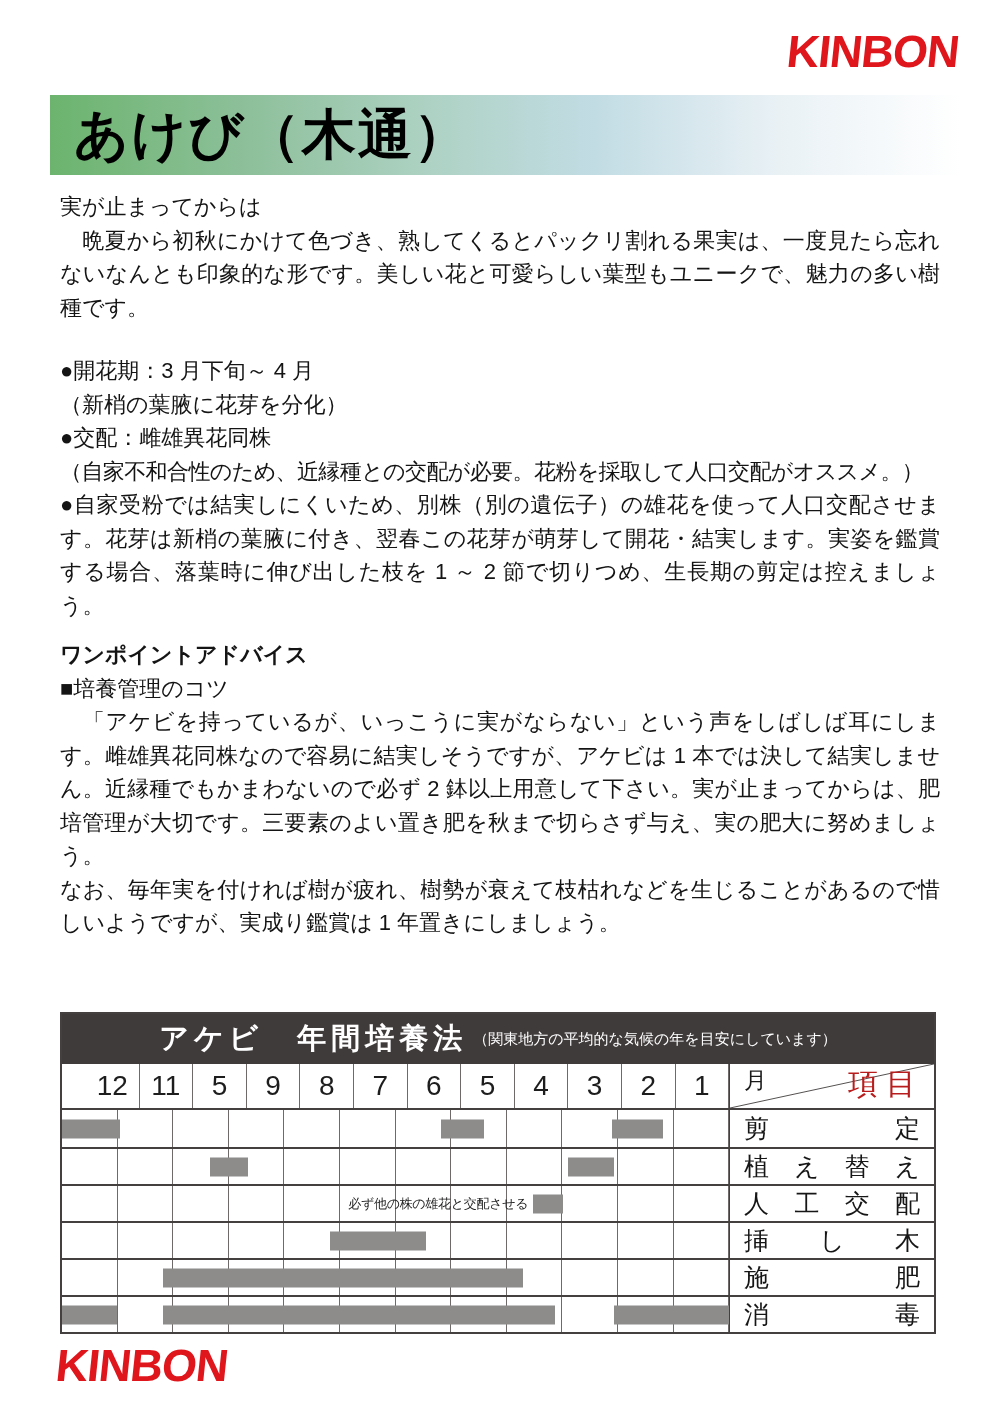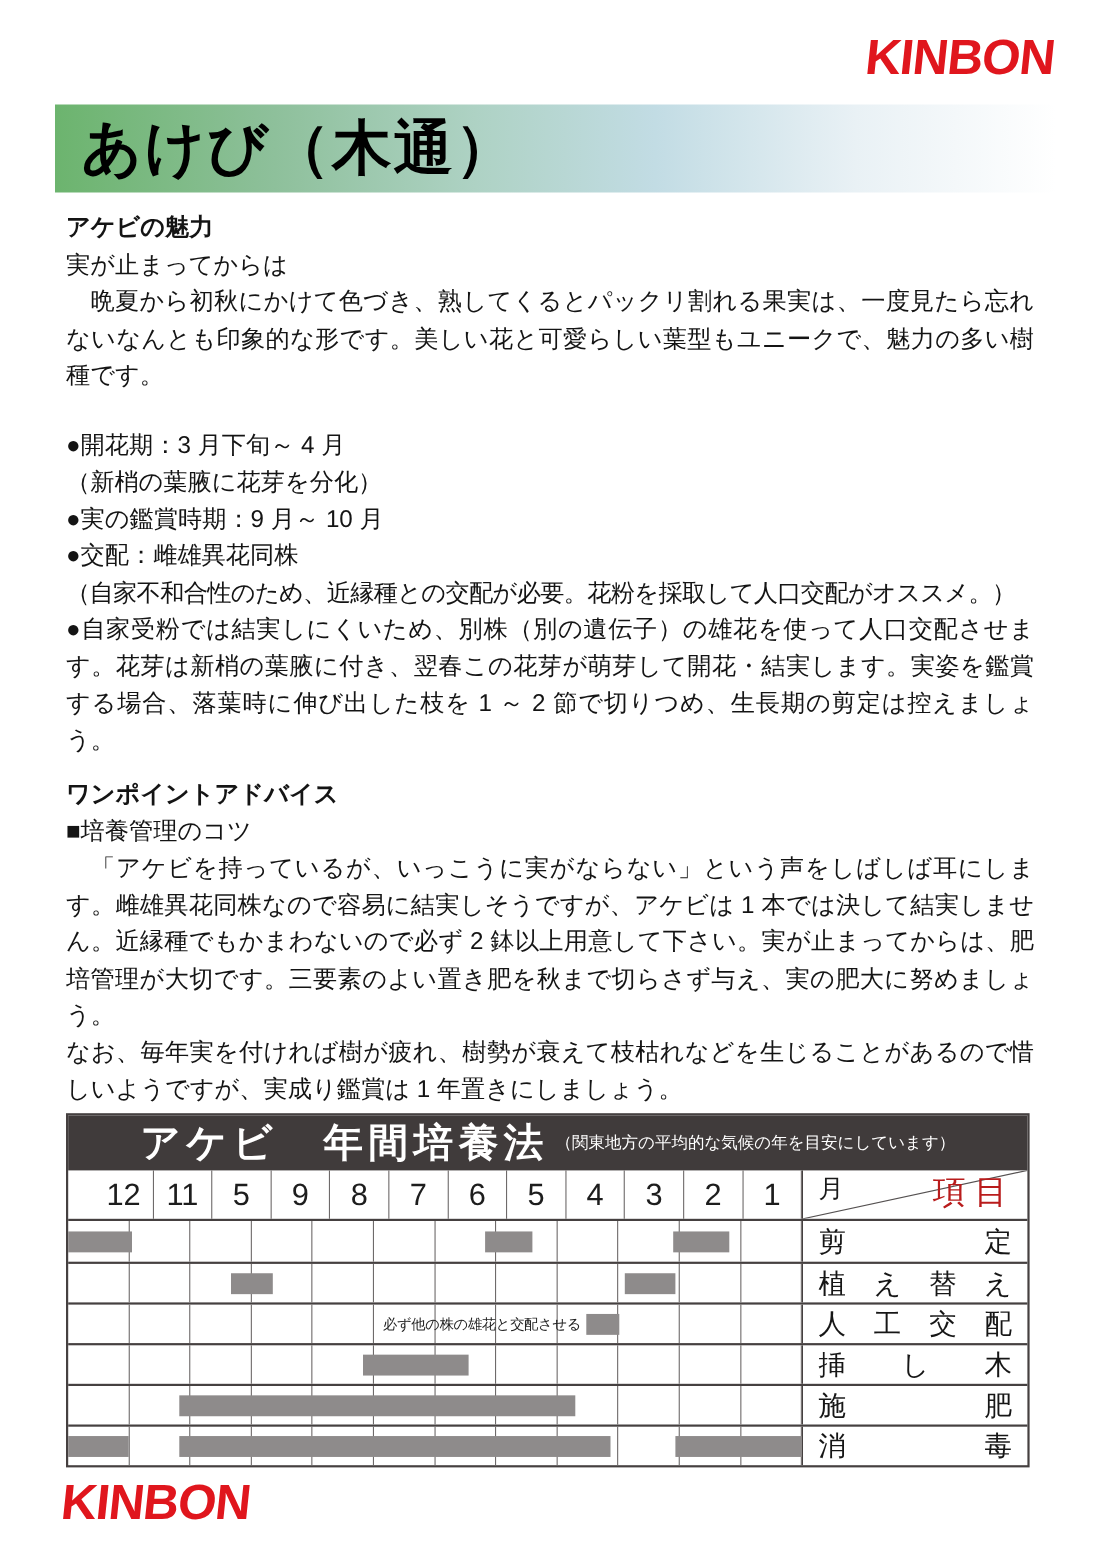--- a/index.html
+++ b/index.html
@@ -48,21 +48,21 @@
     position:absolute; left:60px; top:1012px; width:876px;
     border:2px solid #454040; background:#fff;
   }
   .gantt-titlebar {
     height:50px; background:#403b3b; color:#fff;
     display:flex; align-items:center; justify-content:center;
     white-space:nowrap;
   }
   .gantt-title-main {
     font-family:"Liberation Serif","DejaVu Serif",serif;
-    font-weight:700; font-size:36px; letter-spacing:5px;
+    font-weight:700; font-size:29px; letter-spacing:5px;
   }
   .gantt-sub { font-size:15px; margin-left:6px; letter-spacing:0; }
   .gantt-header { display:flex; height:46px; border-bottom:2px solid #454040; }
   .months-wrap { width:76.5%; display:flex;padding-left:24px; }
   .month-cell {
     flex:1; border-right:1px solid #6e6a6a;
     display:flex; align-items:center; justify-content:center;
     font-size:28px; color:#1d1d1d;
   }
   .corner { width:23.5%; border-left:1px solid #454040; position:relative; }
@@ -90,27 +90,25 @@
 </head>
 <body>
 
 <div class="logo logo-top">KINBON</div>
 
 <div class="banner">
   <div class="banner-title">あけび（木通）</div>
 </div>
 
 <div class="content">
-  <p class="head">アケビの魅力</p>
   <p>実が止まってからは</p>
   <p>　晩夏から初秋にかけて色づき、熟してくるとパックリ割れる果実は、一度見たら忘れないなんとも印象的な形です。美しい花と可愛らしい葉型もユニークで、魅力の多い樹種です。</p>
   <div class="sp30"></div>
   <p>●開花期：3 月下旬～ 4 月</p>
   <p>（新梢の葉腋に花芽を分化）</p>
-  <p>●実の鑑賞時期：9 月～ 10 月</p>
   <p>●交配：雌雄異花同株</p>
   <p class="tight">（自家不和合性のため、近縁種との交配が必要。花粉を採取して人口交配がオススメ。）</p>
   <p>●自家受粉では結実しにくいため、別株（別の遺伝子）の雄花を使って人口交配させます。花芽は新梢の葉腋に付き、翌春この花芽が萌芽して開花・結実します。実姿を鑑賞する場合、落葉時に伸び出した枝を 1 ～ 2 節で切りつめ、生長期の剪定は控えましょう。</p>
   <div class="sp16"></div>
   <p class="head">ワンポイントアドバイス</p>
   <p>■培養管理のコツ</p>
   <p>　「アケビを持っているが、いっこうに実がならない」という声をしばしば耳にします。雌雄異花同株なので容易に結実しそうですが、アケビは 1 本では決して結実しません。近縁種でもかまわないので必ず 2 鉢以上用意して下さい。実が止まってからは、肥培管理が大切です。三要素のよい置き肥を秋まで切らさず与え、実の肥大に努めましょう。</p>
   <p>なお、毎年実を付ければ樹が疲れ、樹勢が衰えて枝枯れなどを生じることがあるので惜しいようですが、実成り鑑賞は 1 年置きにしましょう。</p>
 </div>
 

